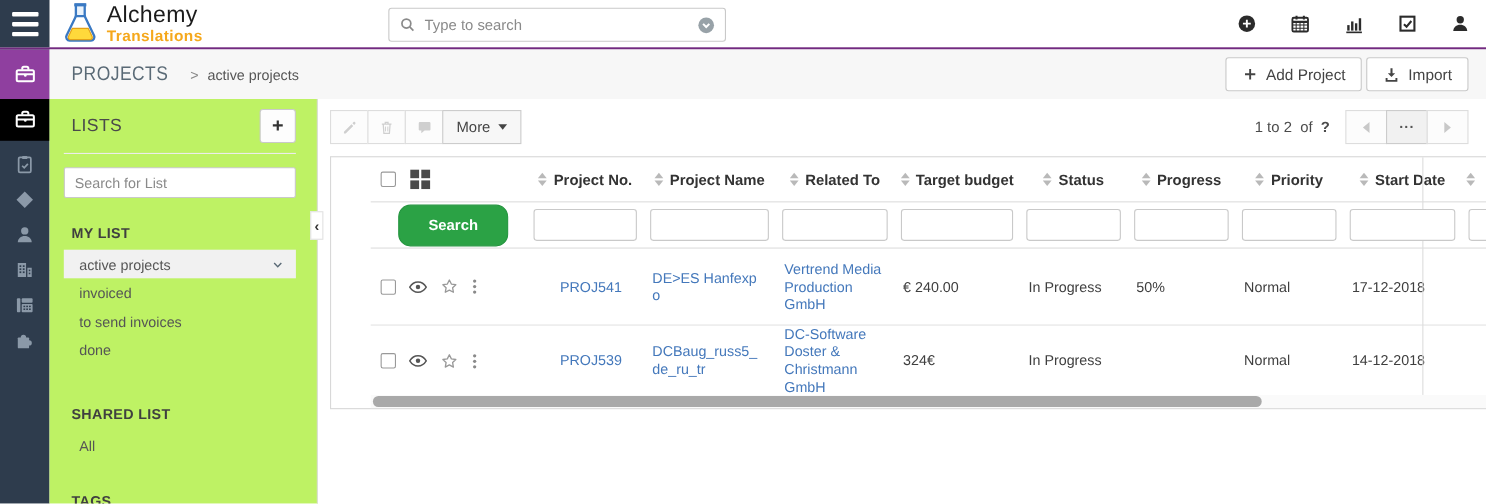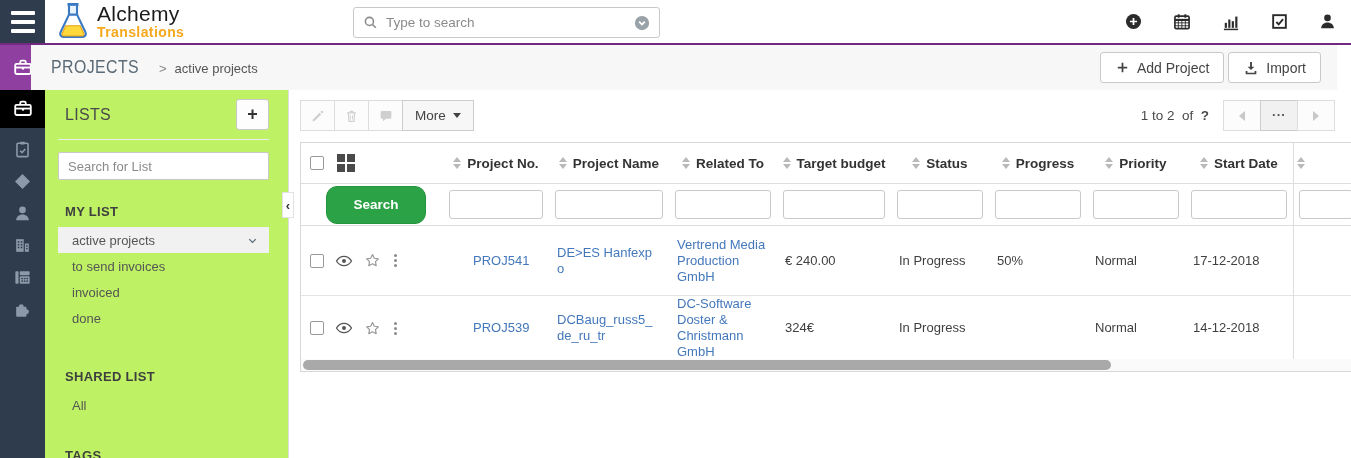--- a/index.html
+++ b/index.html
@@ -29,21 +29,21 @@
     display:flex; align-items:center; gap:29px; }
   .topbar-icons .tbi { cursor:pointer; display:flex; align-items:center; color:#2b2b2b; }
   
   .rail { position:absolute; left:0; top:45px; width:45px; height:413px; background:#2e3c4d; }
   .rail-item { width:45px; display:flex; align-items:center; justify-content:center; cursor:pointer; }
   .rail-projects { height:45px; background:#8f3f9f; color:#fff; }
   .rail-active { height:38px; background:#000; color:#fff; }
   .rail-gray { height:32px; color:#8b99a8; }
   .rail-spacer { height:5px; }
   
-  .crumbbar { position:absolute; left:31px; top:45px; width:1306px; height:45px; background:#f7f7f7; }
+  .crumbbar { position:absolute; left:45px; top:45px; width:1306px; height:45px; background:#f7f7f7; }
   .crumb { position:absolute; left:20px; top:12px; display:flex; align-items:baseline; gap:8px; }
   .crumb-section { font-size:18px; color:#5a6a76; letter-spacing:.5px;
     font-family:"Liberation Sans",sans-serif; transform:scaleX(.88); transform-origin:left; }
   .crumb-sep { font-size:13px; color:#888; }
   .crumb-cur { font-size:13px; color:#555; }
   .crumb-actions { position:absolute; right:16px; top:7px; display:flex; gap:4px; }
   .btn-plain { height:31px; background:#fff; border:1px solid #c9c9c9; border-radius:3px;
     display:flex; align-items:center; gap:7px; padding:0 14px; font-size:14px; color:#444; cursor:pointer; }
   
   .lists { position:absolute; left:45px; top:90px; width:244px; height:368px;
@@ -83,21 +83,21 @@
   .pgbtn { width:38px; height:31px; display:flex; align-items:center; justify-content:center;
     background:#fcfcfc; border:1px solid #ddd; cursor:pointer; }
   .pgbtn + .pgbtn { margin-left:-1px; }
   .pgbtn.mid { background:#f1f1f1; border-color:#ccc; font-size:13px; font-weight:700;
     color:#555; letter-spacing:1px; line-height:0; padding-bottom:7px; }
   .tri-left { width:0; height:0; border-top:5px solid transparent; border-bottom:5px solid transparent;
     border-right:6px solid #c8c8c8; }
   .tri-right { width:0; height:0; border-top:5px solid transparent; border-bottom:5px solid transparent;
     border-left:6px solid #c8c8c8; }
   
-  .table { position:absolute; left:300px; top:142px; width:1052px; border:1px solid #d8d8d8; background:#fff; }
+  .table { position:absolute; left:300px; top:142px; width:1052px; border:1px solid #d8d8d8; background:#fff;padding-left:36px; }
   .tgrid { display:grid; grid-template-columns:32px 110px 106px 120px 108px 114px 98px 98px 98px 108px 60px; }
   .thead { height:41px; align-items:center; border-bottom:1px solid #ddd; }
   .th { display:flex; align-items:center; justify-content:center; gap:6px;
     font-size:13.5px; font-weight:700; color:#333; white-space:nowrap; overflow:hidden; }
   .th-left { justify-content:flex-start; padding-left:4px; }
   .sort { display:inline-flex; flex-direction:column; gap:2px; cursor:pointer; flex:none; }
   .sort i { display:block; width:0; height:0; border-left:4px solid transparent; border-right:4px solid transparent; }
   .sort .up { border-bottom:5px solid #b9b9b9; }
   .sort .dn { border-top:5px solid #b9b9b9; }
   .cbx { width:14px; height:14px; border:1px solid #999; border-radius:2px; background:#fff; cursor:pointer; }
@@ -307,24 +307,24 @@
     </div>
     <input type="text" class="list-search" placeholder="Search for List" style="">
     <div class="lists-heading">MY LIST</div>
     <div class="list-item selected">
       <span>active projects</span>
       <svg class="ic" width="13" height="13" viewBox="0 0 24 24" fill="none" stroke="#5a6a76" stroke-width="2.4">
           <path d="M6 9.5l6 6 6-6"></path>
         </svg>
     </div>
     <div class="list-item">
+      <span>invoiced</span>
+    </div>
+    <div class="list-item">
       <span>to send invoices</span>
-    </div>
-    <div class="list-item">
-      <span>invoiced</span>
     </div>
     <div class="list-item">
       <span>done</span>
     </div>
     <div class="lists-heading" style="margin-top:38px">SHARED LIST</div>
     <div class="list-item">
       <span>All</span>
     </div>
     <div class="lists-heading" style="margin-top:30px">TAGS</div>
     

